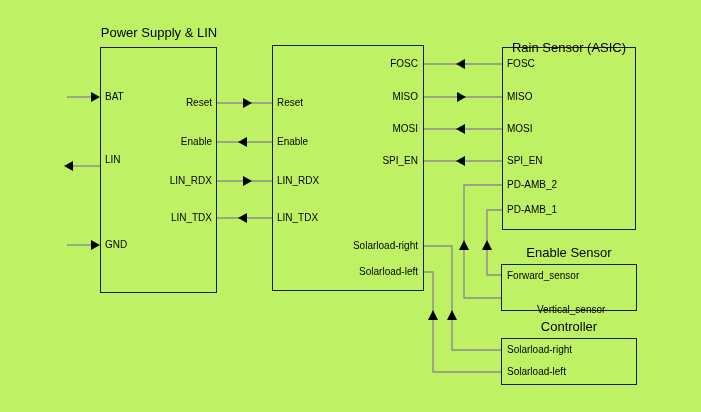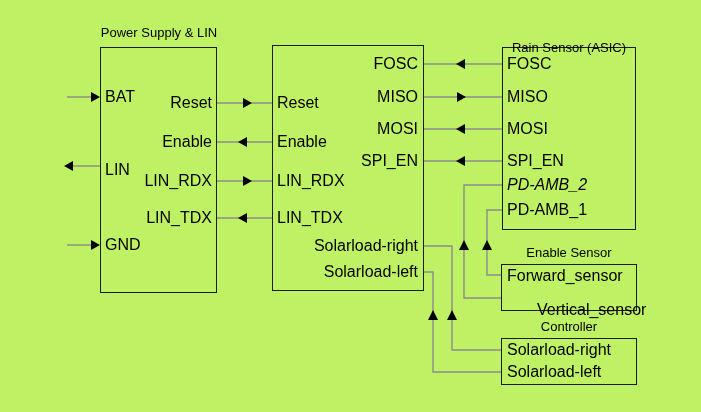--- a/index.html
+++ b/index.html
@@ -7,21 +7,21 @@
     position:relative;width:701px;height:412px;background:#bef264;
     font-family:"Liberation Sans","DejaVu Sans",sans-serif;color:#000;
     overflow:hidden;
   }
   .wires{position:absolute;left:0;top:0;width:701px;height:412px;}
   .block{
     position:absolute;border:1.4px solid #1c1c1c;background:transparent;
     box-sizing:border-box;
   }
   .lbl{
-    position:absolute;font-size:16px;line-height:16px;white-space:nowrap;
+    position:absolute;font-size:10px;line-height:16px;white-space:nowrap;
     color:#000;
   }
   .lbl.r{text-align:right;}
   .title{
     position:absolute;font-size:13px;line-height:16px;text-align:center;
     color:#000;white-space:nowrap;
   }
   .wire{stroke:#8c8c8c;stroke-width:1.4;fill:none;}
   .head{fill:#000000;stroke:none;}
 </style>
@@ -103,21 +103,21 @@
   <div class="block" style="left:502px;top:47px;width:134px;height:183px;"></div>
   <div class="block" style="left:501px;top:264px;width:136px;height:47px;"></div>
   <div class="block" style="left:501px;top:338px;width:136px;height:47px;"></div>
 
   <div class="title" style="left:59px;top:25px;width:200px;">Power Supply &amp; LIN</div>
   <div class="title" style="left:469px;top:25px;width:200px;margin-top:15px;">Rain Sensor (ASIC)</div>
   <div class="title" style="left:469px;top:245px;width:200px;">Enable Sensor</div>
   <div class="title" style="left:469px;top:319px;width:200px;">Controller</div>
 
   <div class="lbl" style="left:105px;top:89px;">BAT</div>
-  <div class="lbl" style="left:105px;top:162px;">LIN</div>
+  <div class="lbl" style="left:105px;top:152px;">LIN</div>
   <div class="lbl" style="left:105px;top:237px;">GND</div>
   <div class="lbl r" style="left:120px;width:92px;top:95px;">Reset</div>
   <div class="lbl r" style="left:120px;width:92px;top:134px;">Enable</div>
   <div class="lbl r" style="left:120px;width:92px;top:173px;">LIN_RDX</div>
   <div class="lbl r" style="left:120px;width:92px;top:210px;">LIN_TDX</div>
 
   <div class="lbl" style="left:277px;top:95px;">Reset</div>
   <div class="lbl" style="left:277px;top:134px;">Enable</div>
   <div class="lbl" style="left:277px;top:173px;">LIN_RDX</div>
   <div class="lbl" style="left:277px;top:210px;">LIN_TDX</div>
@@ -126,21 +126,21 @@
   <div class="lbl r" style="left:300px;width:118px;top:89px;">MISO</div>
   <div class="lbl r" style="left:300px;width:118px;top:121px;">MOSI</div>
   <div class="lbl r" style="left:300px;width:118px;top:153px;">SPI_EN</div>
   <div class="lbl r" style="left:300px;width:118px;top:238px;">Solarload-right</div>
   <div class="lbl r" style="left:300px;width:118px;top:264px;">Solarload-left</div>
 
   <div class="lbl" style="left:507px;top:56px;">FOSC</div>
   <div class="lbl" style="left:507px;top:89px;">MISO</div>
   <div class="lbl" style="left:507px;top:121px;">MOSI</div>
   <div class="lbl" style="left:507px;top:153px;">SPI_EN</div>
-  <div class="lbl" style="left:507px;top:177px;font-style:italic;">PD-AMB_2</div>
+  <div class="lbl" style="left:507px;top:177px;">PD-AMB_2</div>
   <div class="lbl" style="left:507px;top:202px;">PD-AMB_1</div>
 
   <div class="lbl" style="left:507px;top:268px;">Forward_sensor</div>
   <div class="lbl" style="left:537px;top:291px;margin-top:11px;">Vertical_sensor</div>
 
   <div class="lbl" style="left:507px;top:342px;">Solarload-right</div>
   <div class="lbl" style="left:507px;top:364px;">Solarload-left</div>
 
 </div>
 

